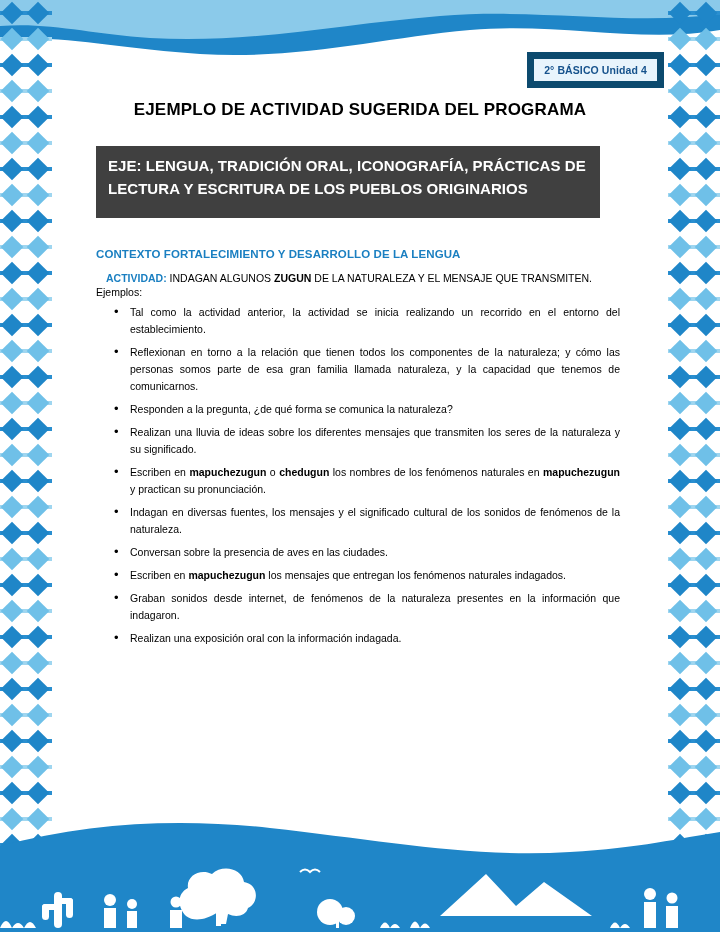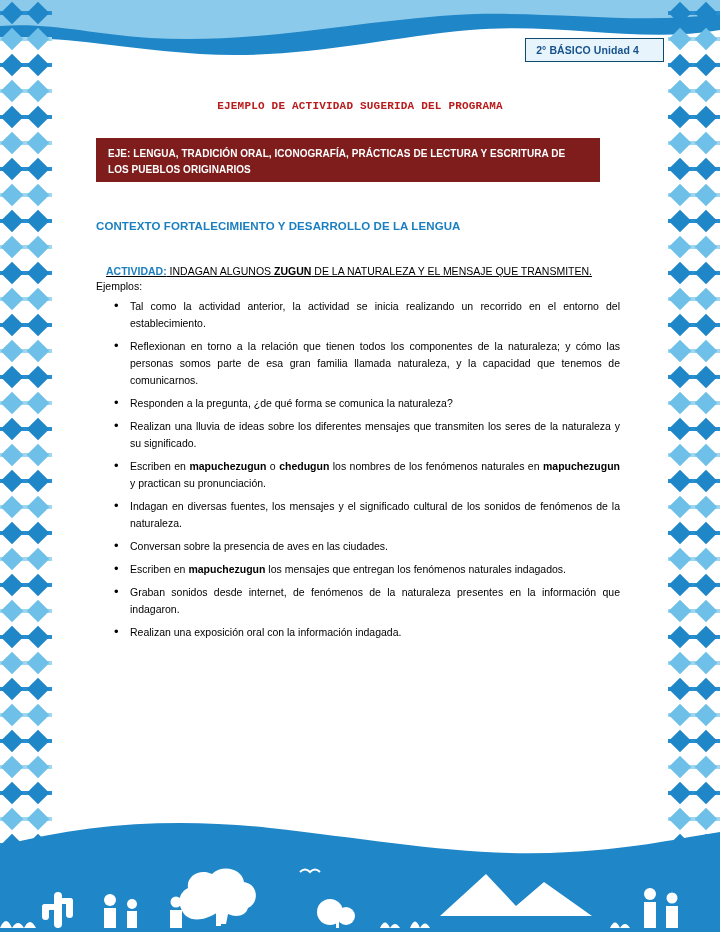--- a/index.html
+++ b/index.html
@@ -78,78 +78,76 @@
     position: absolute;
     bottom: 0;
     left: 0;
     width: 720px;
     height: 120px;
   }
 
   
   .unit-badge {
     position: absolute;
-    top: 38px;
+    top: 52px;
     right: 56px;
     background: #e8f4fc;
-    border: 1px solid #0c4a6e;
+    border: 7px solid #0c4a6e;
     color: #16528c;
     font-size: 10.5px;
     font-weight: bold;
-    padding: 5px 24px 5px 10px;
+    padding: 5px 10px 5px 10px;
     letter-spacing: .1px;
     z-index: 5;
   }
 
   
   .content {
     position: absolute;
     left: 96px;
     top: 100px;
     width: 528px;
     z-index: 4;
   }
 
   .doc-title {
     text-align: center;
-    font-size: 11px;
+    font-size: 17px;
     font-weight: bold;
-    color: #b91c1c;
+    color: #000000;
     letter-spacing: .2px;
     margin: 0 0 26px 0;
-    font-family: Liberation Mono, monospace;
   }
 
   .eje-bar {
-    background: #7f1d1d;
+    background: #404040;
     color: #ffffff;
-    font-size: 10px;
+    font-size: 15px;
     font-weight: bold;
     line-height: 1.55;
-    padding: 8px 12px 5px 12px;
+    padding: 8px 12px 17px 12px;
     width: 504px;
     box-sizing: border-box;
     letter-spacing: .05px;
   }
 
   .context-title {
     color: #1a7fc1;
     font-size: 11.5px;
     font-weight: bold;
-    margin-top: 38px;
+    margin-top: 30px;
     letter-spacing: .1px;
   }
 
   .activity-line {
-    margin-top: 32px;
+    margin-top: 11px;
     font-size: 10.5px;
     color: #000000;
     line-height: 1.5;
     padding-left: 10px;
-    text-decoration: underline;
   }
   .activity-line .act-label {
     color: #1a7fc1;
     font-weight: bold;
   }
   .activity-line b { font-weight: bold; }
 
   .examples-label {
     font-size: 10.5px;
     color: #000000;

